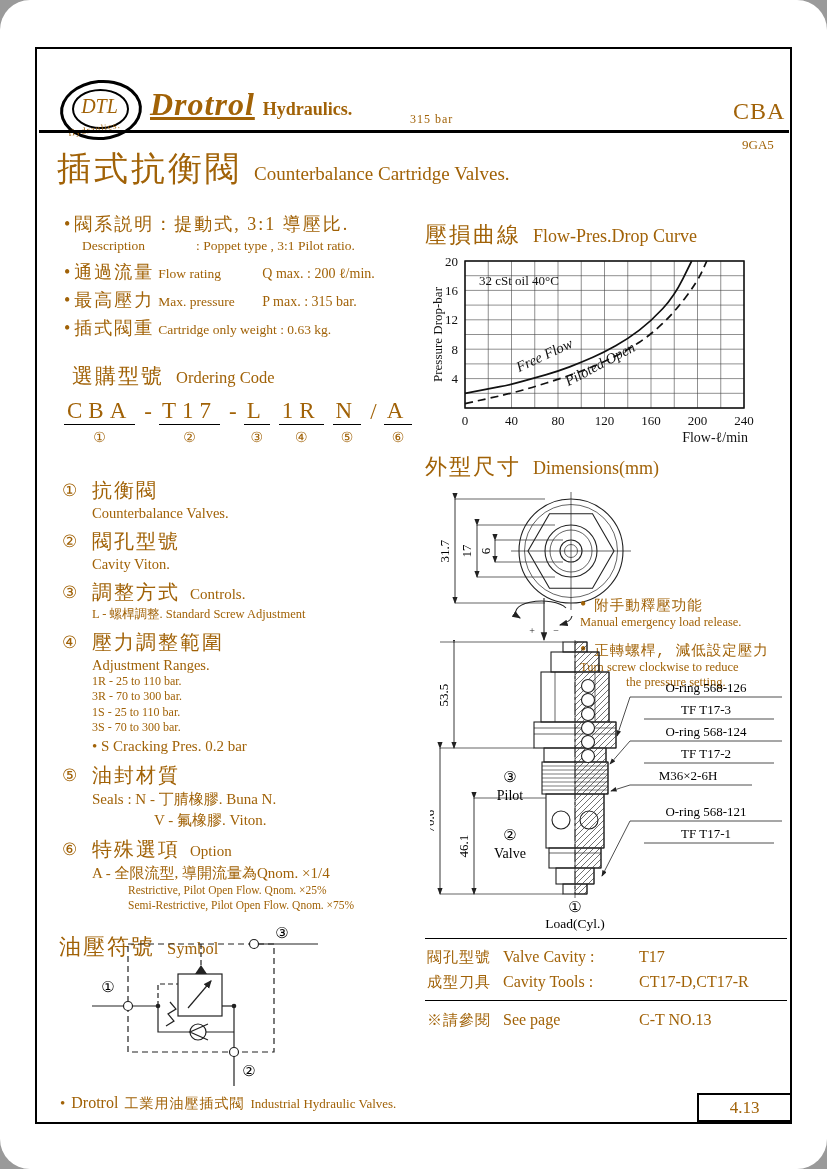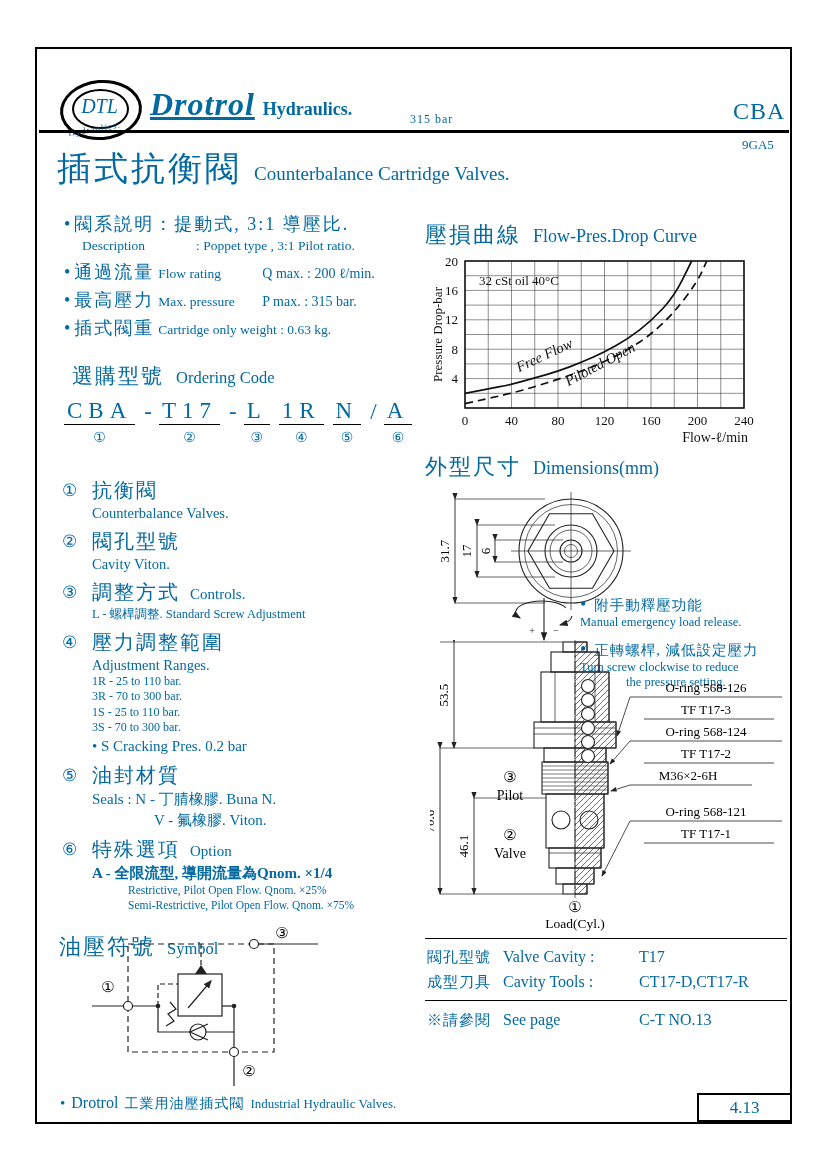--- a/index.html
+++ b/index.html
@@ -1,17 +1,17 @@
 <!DOCTYPE html>
 <html><head>
 <meta charset="utf-8">
 <style>
   html,body{margin:0;padding:0;background:#9a9a9a;}
   .page{position:relative;width:827px;height:1169px;background:#ffffff;
-        font-family:"Liberation Serif",serif;color:#0369a1;overflow:hidden;}
+        font-family:"Liberation Serif",serif;color:#a16207;overflow:hidden;border-radius:30px;}
   .abs{position:absolute;}
   .frame{position:absolute;left:35px;top:47px;width:753px;height:1073px;border:2px solid #000;}
 
   
   .logo{left:60px;top:80px;width:82px;height:62px;}
   .logo-outer{position:absolute;left:0;top:0;width:76px;height:54px;border:3px solid #000;border-radius:50%;transform:rotate(-5deg);}
   .logo-inner{position:absolute;left:12px;top:9px;width:53px;height:36px;border:2px solid #000;border-radius:50%;}
   .logo-abbr{position:absolute;left:13px;top:15px;width:53px;text-align:center;font-style:italic;font-size:20px;}
   .logo-sub{position:absolute;left:8px;top:44px;font-size:9px;letter-spacing:1px;transform:rotate(-9deg);}
   .brandline{left:150px;top:86px;display:flex;align-items:baseline;gap:8px;}
@@ -50,42 +50,42 @@
   .leg-num{font-size:17px;width:30px;flex:none;padding-top:3px;}
   .leg-body{flex:1;}
   .leg-zh{font-size:20px;letter-spacing:2px;}
   .leg-en-inline{font-size:15px;margin-left:6px;}
   .leg-en{font-size:14.5px;line-height:1.25;}
   .leg-sub{font-size:12.5px;line-height:1.3;}
   .leg-line-sm{font-size:12px;line-height:1.3;}
   .leg-crack{font-size:15px;line-height:1.35;}
   .leg-seal{font-size:15px;line-height:1.35;}
   .leg-seal2{margin-left:62px;}
-  .leg-opt{font-size:15px;line-height:1.35;font-weight:bold;}
+  .leg-opt{font-size:15px;line-height:1.35;}
   .leg-opt-sub{font-size:11.5px;margin-left:36px;line-height:1.3;}
 
   
   .sym-h{left:59px;top:932px;}
   .sym-h .h-zh{font-size:22px;}
   #symbol-svg{left:86px;top:926px;}
 
   
   .chart-h{left:425px;top:220px;}
   .chart-h .h-zh{font-size:22px;}
   .chart-h .h-en{font-size:18px;}
   #chart-svg{left:430px;top:250px;}
   svg text{font-family:"Liberation Serif",serif;}
   .dims-h{left:425px;top:452px;}
   .dims-h .h-zh{font-size:22px;}
   .dims-h .h-en{font-size:18px;}
   #topview-svg{left:433px;top:486px;}
   #rot-svg{left:512px;top:596px;}
   .notes{left:580px;top:594px;width:215px;}
   .note{margin-bottom:8px;}
-  .note-zh{font-size:14.5px;letter-spacing:1px;}
+  .note-zh{font-size:14.5px;letter-spacing:1px;font-family:Liberation Mono, monospace;}
   .note-en{font-size:12.5px;line-height:1.25;}
   .note-en2{font-size:12.5px;margin-left:46px;}
   #valve-svg{left:430px;top:640px;}
 
   
   .cavity{left:425px;top:938px;width:362px;border-top:1.6px solid #000;padding-top:6px;}
   .cav-row{display:flex;align-items:baseline;padding:3px 2px;}
   .cav-zh{font-size:15px;letter-spacing:1px;margin-right:12px;white-space:nowrap;}
   .cav-en{font-size:16px;min-width:136px;white-space:nowrap;}
   .cav-val{font-size:16px;white-space:nowrap;}

